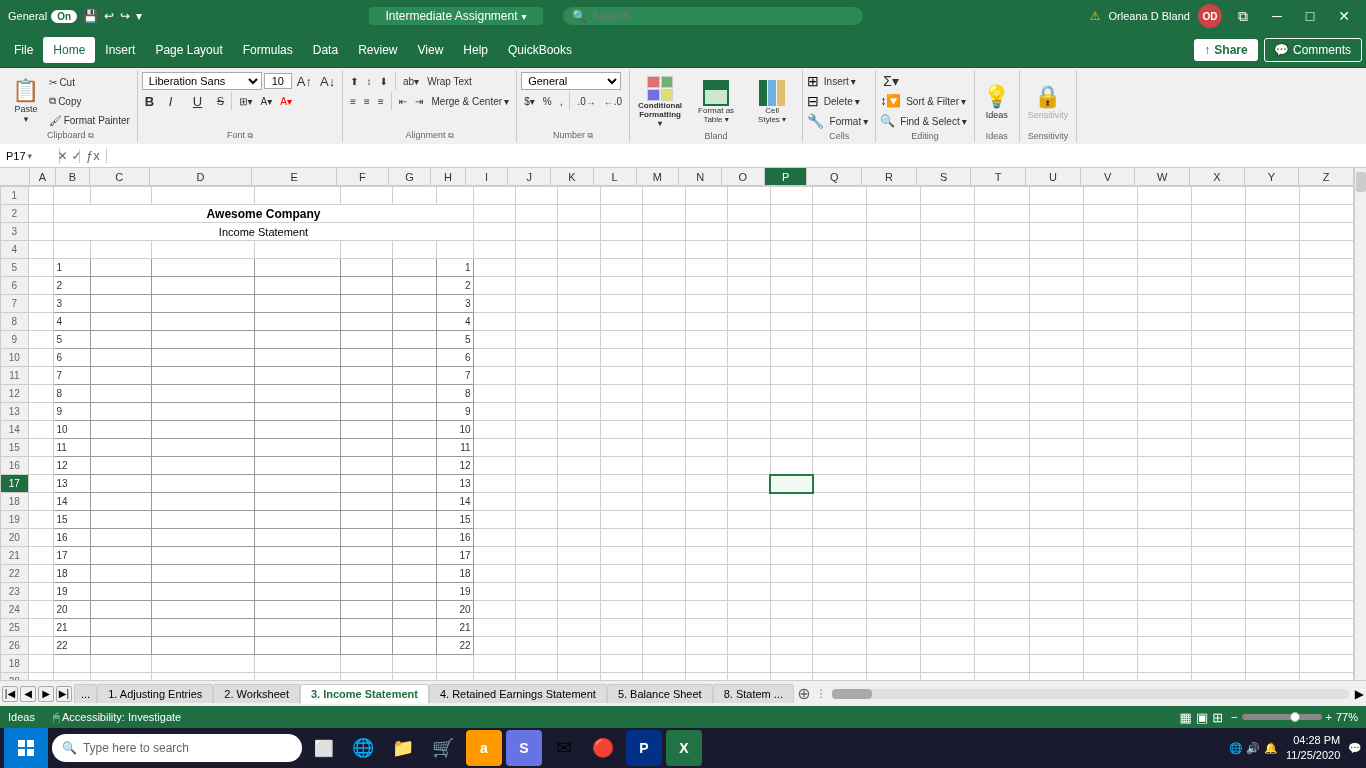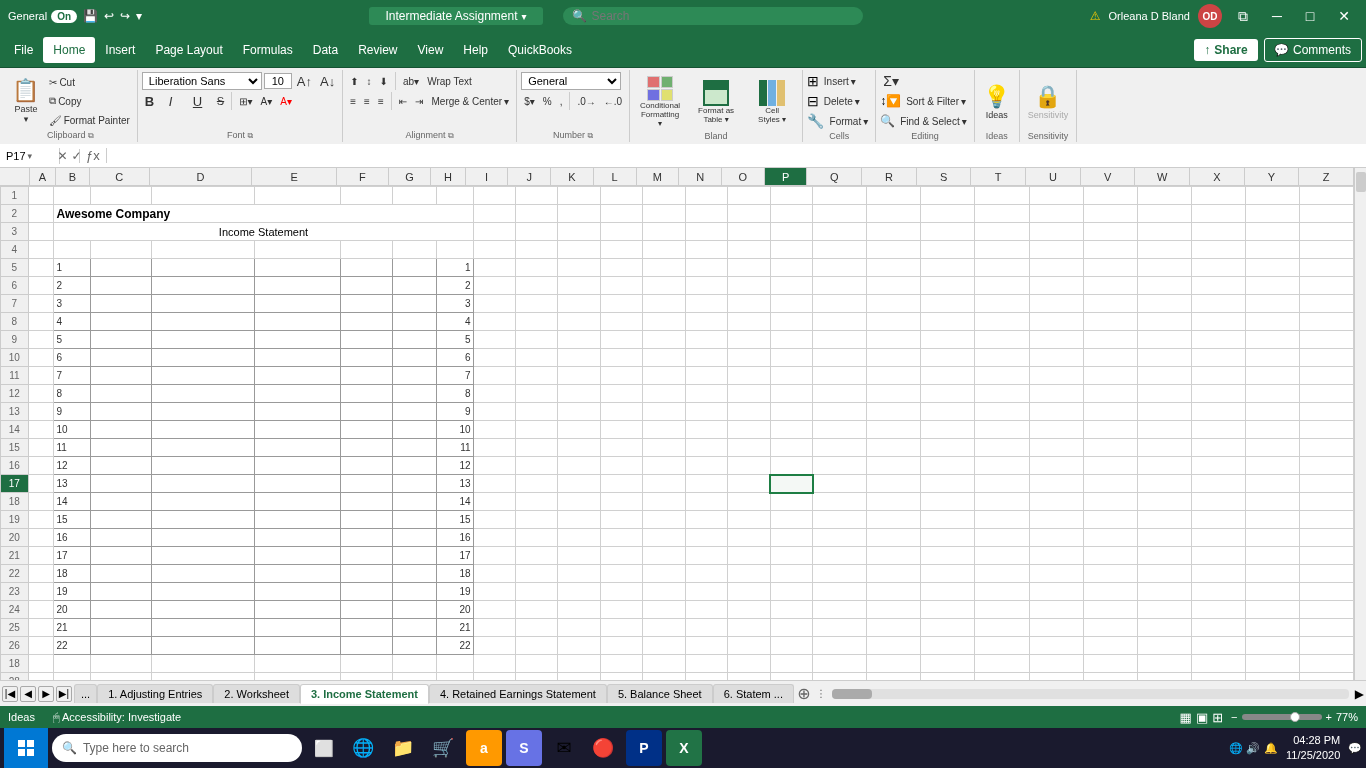--- a/index.html
+++ b/index.html
@@ -314,21 +314,21 @@
           </div>
         </div>
         <div class="group-label-row">
           <span>Number</span>
           <span style="font-size:8px; cursor:pointer;">⧉</span>
         </div>
       </div>
 
       <div class="group-wrap">
         <div class="group-content" style="gap:4px;">
-          <div class="big-btn" style="width:52px;">
+          <div class="big-btn" style="width:52px;font-weight:bold;">
             <div style="display:grid; grid-template-columns:1fr 1fr; gap:1px; width:26px; height:26px;">
               <div style="background:#e07070; border:1px solid #ccc;"></div>
               <div style="background:#70b070; border:1px solid #ccc;"></div>
               <div style="background:#7070e0; border:1px solid #ccc;"></div>
               <div style="background:#e0e070; border:1px solid #ccc;"></div>
             </div>
             <span style="font-size:8px; text-align:center;">Conditional<br>Formatting ▾</span>
           </div>
           <div class="big-btn" style="width:52px;">
             <div style="width:26px; height:26px; border:2px solid #1e6e42; background:linear-gradient(to bottom, #1e6e42 8px, #cce8cc 8px);">
@@ -531,21 +531,21 @@
                   <td style="height: 18px; min-width: 0px;"></td>
                   <td style="height: 18px; min-width: 0px;"></td>
                   <td style="height: 18px; min-width: 0px;"></td>
                   <td style="height: 18px; min-width: 0px;"></td>
                   <td style="height: 18px; min-width: 0px;"></td>
                   <td style="height: 18px; min-width: 0px;"></td>
                 </tr>
                 <tr>
                   <td class="row-num">2</td>
                   <td style="height: 18px; min-width: 0px;"></td>
-                  <td colspan="7" style="font-weight: bold; font-size: 12px; background: white; height: 18px; min-width: 0px;">Awesome Company</td>
+                  <td colspan="7" style="text-align: center; font-weight: bold; font-size: 12px; background: white; height: 18px; min-width: 0px;">Awesome Company</td>
                   <td style="height: 18px; min-width: 0px;"></td>
                   <td style="height: 18px; min-width: 0px;"></td>
                   <td style="height: 18px; min-width: 0px;"></td>
                   <td style="height: 18px; min-width: 0px;"></td>
                   <td style="height: 18px; min-width: 0px;"></td>
                   <td style="height: 18px; min-width: 0px;"></td>
                   <td style="height: 18px; min-width: 0px;"></td>
                   <td style="height: 18px; min-width: 0px;"></td>
                   <td style="height: 18px; min-width: 0px;"></td>
                   <td style="height: 18px; min-width: 0px;"></td>
@@ -1323,21 +1323,21 @@
         <div class="tab-nav-btn">◀</div>
         <div class="tab-nav-btn">▶</div>
         <div class="tab-nav-btn">▶|</div>
       </div>
       <div class="sheet-tab tab-more">...</div>
       <div class="sheet-tab">1. Adjusting Entries</div>
       <div class="sheet-tab">2. Worksheet</div>
       <div class="sheet-tab active">3. Income Statement</div>
       <div class="sheet-tab">4. Retained Earnings Statement</div>
       <div class="sheet-tab">5. Balance Sheet</div>
-      <div class="sheet-tab">6. Statem ...</div>
+      <div class="sheet-tab">8. Statem ...</div>
       <div class="tab-add">⊕</div>
       <div style="display:flex; align-items:center; gap:2px; margin:0 2px;">
         <span style="font-size:10px; color:#666;">⋮</span>
       </div>
 
       <div style="flex:1; height:10px; margin:0 4px; background:#e0e0e0; border-radius:4px; position:relative;">
         <div style="position:absolute; left:0; top:0; width:40px; height:100%; background:#aaa; border-radius:4px;"></div>
       </div>
       <div style="display:flex; gap:2px; padding:2px;">▶</div>
     </div>

